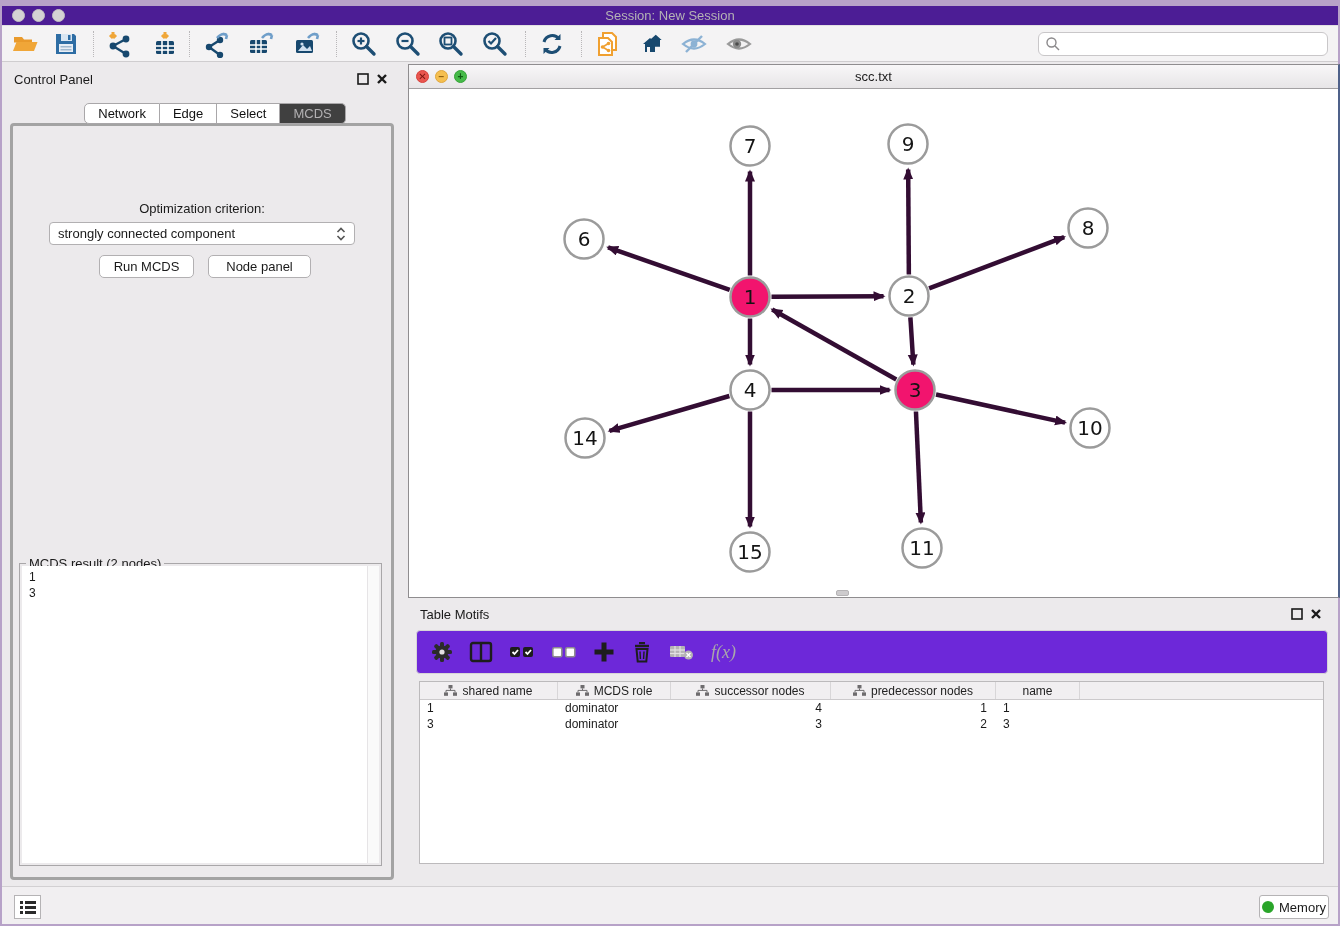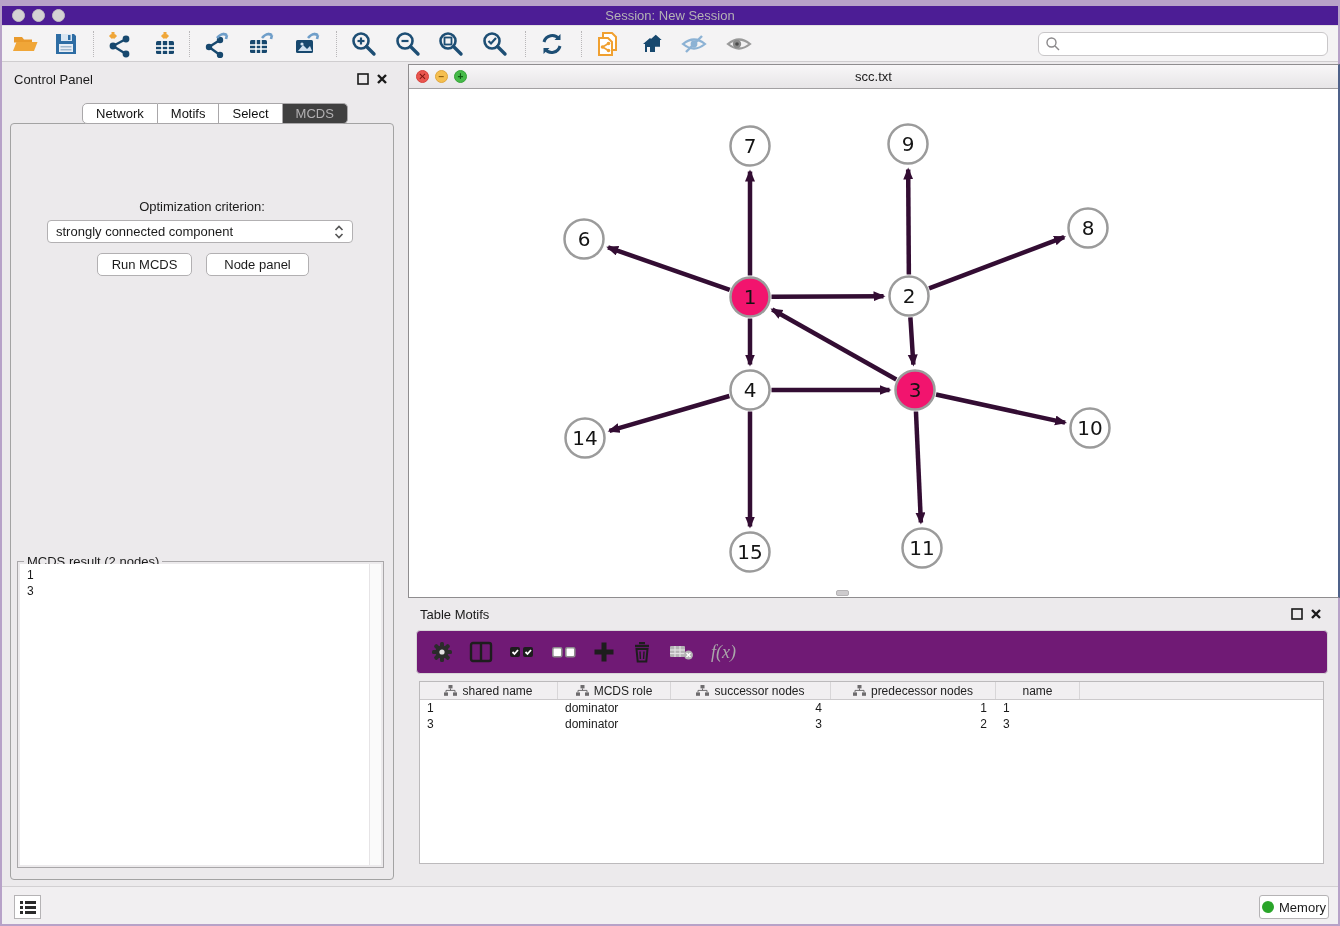--- a/index.html
+++ b/index.html
@@ -27,42 +27,42 @@
 
   
   .seg-tabs { display:flex; height:21px;padding-left:28px; }
   .seg-tab { background:#fff; border:1px solid #a9a7a9; border-left:none; padding:0 13px; font-size:13px; line-height:19px; color:#111; white-space:nowrap; cursor:default; }
   .seg-tab:first-child { border-left:1px solid #a9a7a9; border-radius:5px 0 0 5px; }
   .seg-tab:last-child { border-radius:0 5px 5px 0; }
   .seg-tab.selected { background:#404040; color:#b2b0b2; }
 
   
   #control-panel { position:absolute; top:56px; left:0; width:398px; bottom:38px; background:#eceaec; }
-  #cp-groupbox { position:absolute; top:61px; left:8px; right:6px; bottom:6px; border:1px solid #a3a3a3; border-radius:4px; }
+  #cp-groupbox { position:absolute; top:61px; left:8px; right:6px; bottom:6px; border:3px solid #a3a3a3; border-radius:4px; }
   #cp-tabs { position:absolute; top:41px; left:0; right:0; display:flex; justify-content:center; z-index:2; }
   #opt-label { position:absolute; top:75px; left:0; right:0; text-align:center; }
   #criterion-select { position:absolute; top:96px; left:36px; width:306px; height:23px; background:#fff; border:1px solid #b2b0b2; border-radius:4px; display:flex; align-items:center; padding:0 8px; }
   #criterion-select .spin { margin-left:auto; }
   .mac-btn { position:absolute; height:23px; background:#fff; border:1px solid #b2b0b2; border-radius:5px; text-align:center; line-height:21px; font-size:13px; }
   #mcds-result { position:absolute; left:6px; right:9px; top:437px; bottom:11px; border:1px solid #a9a7a9; }
   #mcds-result-title { position:absolute; top:-8px; left:6px; background:#eceaec; padding:0 3px; font-size:13px; }
   #mcds-result-text { position:absolute; inset:2px; background:#fff; font-size:12px; line-height:16px; padding:3px 0 0 7px; }
   #mcds-scroll { position:absolute; top:2px; right:2px; bottom:2px; width:12px; background:#fafafa; border-left:1px solid #e6e4e6; }
 
   
   #net-frame { position:absolute; left:406px; top:58px; width:932px; height:534px; border:1px solid #8f8d8f; border-right:2px solid #4f618a; background:#fff; }
   #net-titlebar { position:absolute; top:0; left:0; right:0; height:24px; background:linear-gradient(#f8f7f8,#e7e5e7); border-bottom:1px solid #a2a0a2; }
   .traffic { width:13px; height:13px; border-radius:50%; display:inline-block; text-align:center; font-size:10px; font-weight:bold; line-height:12px; }
   #net-title { position:absolute; top:4px; left:0; right:0; text-align:center; color:#1a1a1a; }
   #graph-canvas { position:absolute; top:24px; left:0; right:0; bottom:0; background:#fff; }
   #hscroll-thumb { position:absolute; bottom:1px; left:427px; width:13px; height:6px; background:#cdcbcd; border:1px solid #b5b3b5; border-radius:2px; }
 
   
   #table-panel { position:absolute; left:406px; top:595px; right:2px; bottom:38px; background:#eceaec; }
-  #tp-toolbar { position:absolute; top:29px; left:8px; right:8px; height:44px; background:#701a75; border:1px solid #d7d5d7; border-radius:4px; display:flex; align-items:center; gap:16px; padding-left:14px; }
+  #tp-toolbar { position:absolute; top:29px; left:8px; right:8px; height:44px; background:#6d28d9; border:1px solid #d7d5d7; border-radius:4px; display:flex; align-items:center; gap:16px; padding-left:14px; }
   #tp-table { position:absolute; top:80px; left:11px; right:12px; height:183px; background:#fff; border:1px solid #bcbabc; }
   #tp-header { display:flex; height:18px; background:#f1eff1; border-bottom:1px solid #cccacc; }
   .th { display:flex; align-items:center; justify-content:center; gap:5px; border-right:1px solid #d8d6d8; font-size:12px; color:#222; position:relative; }
   .tr { display:flex; height:16px; font-size:12px; }
   .td { padding:1px 9px 0 7px; white-space:nowrap; overflow:hidden; }
   .td.right { text-align:right; }
   #tp-tabs { position:absolute; bottom:4px; left:0; right:0; display:flex; justify-content:center; }
   .fx { font-family:"Liberation Serif","DejaVu Serif",serif; font-style:italic; font-size:18px; color:#aaa8aa; }
 
   
@@ -250,21 +250,21 @@
       <svg width="12" height="12" viewBox="0 0 12 12">
           <rect x="1" y="1" width="10" height="10" stroke="#1a1a1a" stroke-width="1.6" fill="none"></rect>
         </svg>
       <svg width="12" height="12" viewBox="0 0 12 12">
           <path d="M2 2 L10 10 M10 2 L2 10" stroke="#1a1a1a" stroke-width="2.4"></path>
         </svg>
     </div>
     <div id="cp-tabs">
         <div class="seg-tabs">
           <div class="seg-tab">Network</div>
-          <div class="seg-tab">Motifs</div>
+          <div class="seg-tab">Edge</div>
           <div class="seg-tab">Select</div>
           <div class="seg-tab selected">MCDS</div>
         </div>
       </div>
     <div id="cp-groupbox">
       <div id="opt-label">Optimization criterion:</div>
       <div id="criterion-select">
         <span>strongly connected component</span>
         <svg class="spin" width="10" height="14" viewBox="0 0 10 14">
             <path d="M1.5 5 L5 1.5 L8.5 5" stroke="#555" stroke-width="1.6" fill="none"></path>

